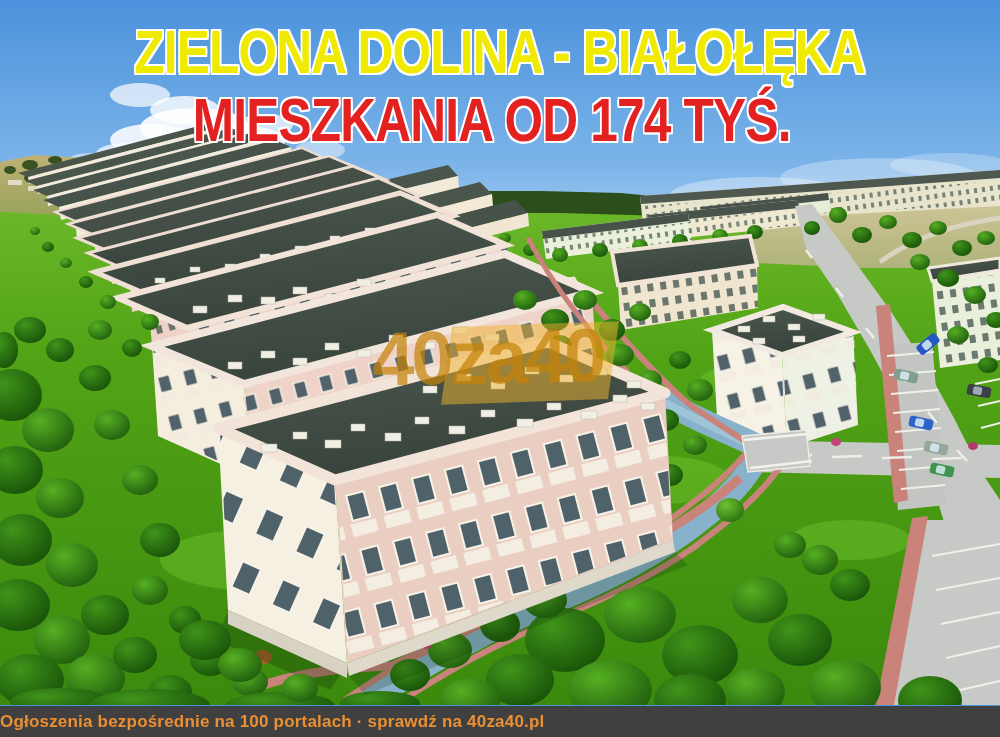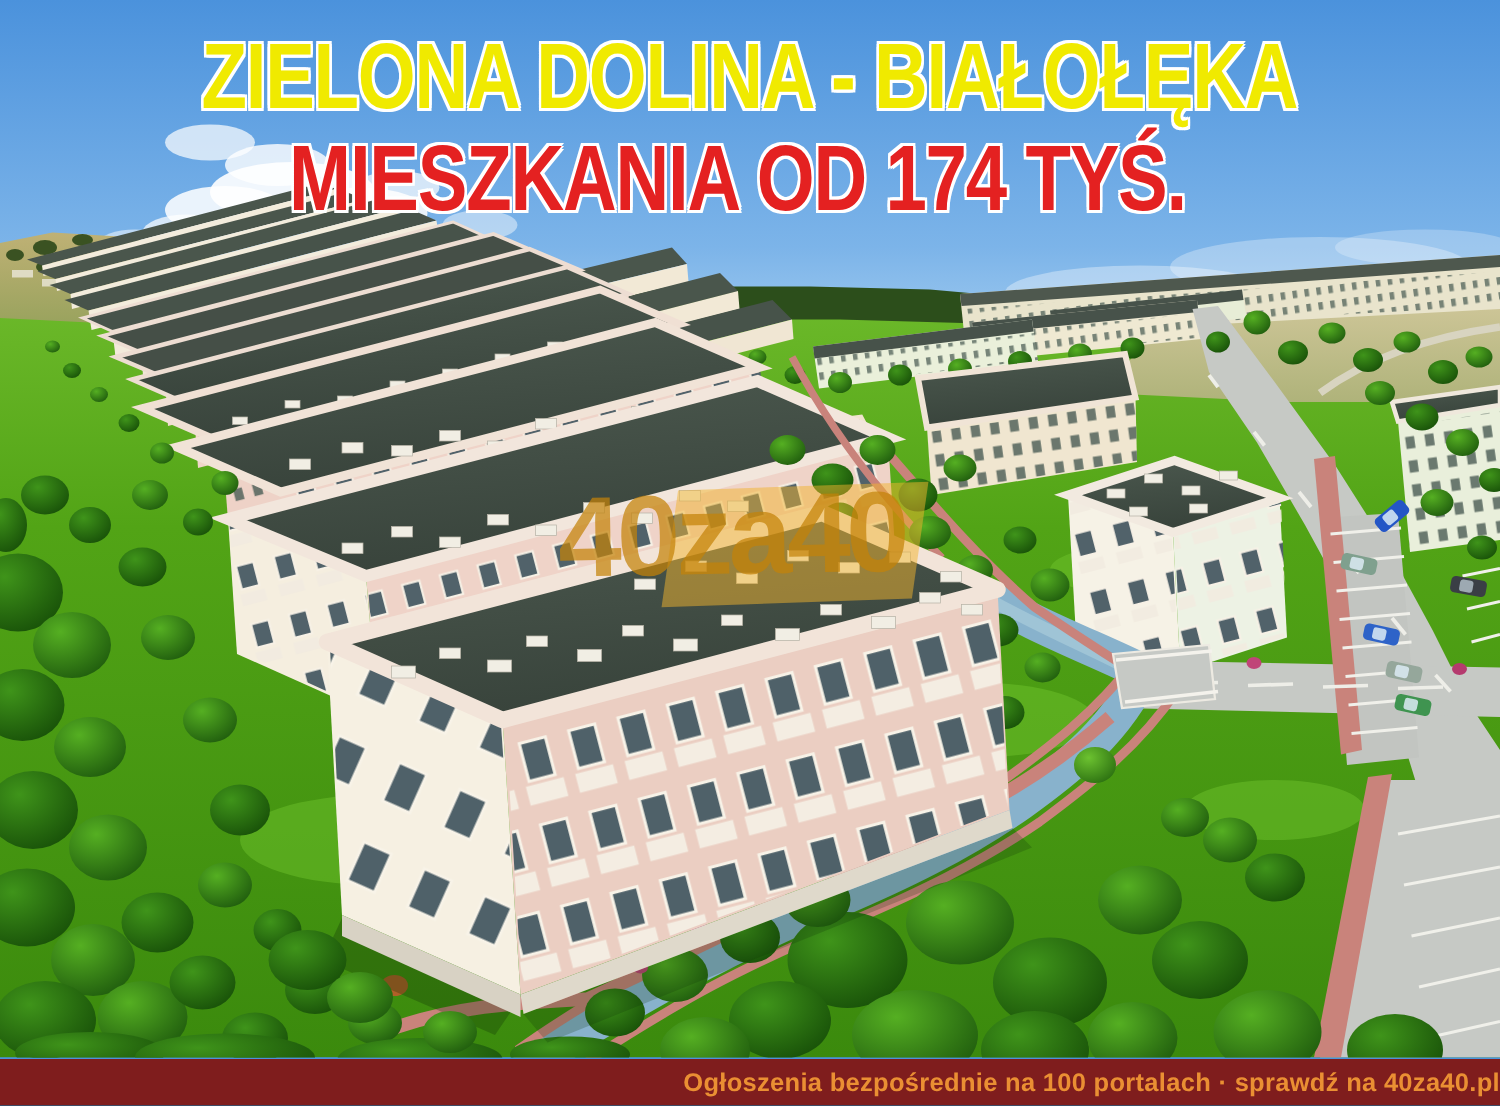--- a/index.html
+++ b/index.html
@@ -17,22 +17,22 @@
        text-shadow:-2px -2px 0 #fff,2px -2px 0 #fff,-2px 2px 0 #fff,2px 2px 0 #fff,
                    0 -2px 0 #fff,0 2px 0 #fff,-2px 0 0 #fff,2px 0 0 #fff;}
   
   .wm-box{position:absolute;left:447px;top:324px;width:166px;height:78px;
           background:rgba(242,180,45,0.50);transform:skewX(-10deg) rotate(-2deg);
           z-index:20;pointer-events:none;}
   .wm-text{position:absolute;left:372px;top:316px;width:280px;z-index:21;pointer-events:none;
            font-weight:bold;font-size:76px;line-height:82px;letter-spacing:-3px;
            color:rgba(196,130,8,0.72);transform:rotate(-1deg);}
   
-  .footer-bar{position:absolute;left:0;top:706px;width:1000px;height:31px;background:#7f1d1d;
-              z-index:40;display:flex;align-items:center;justify-content:flex-end;}
+  .footer-bar{position:absolute;left:0;top:706px;width:1000px;height:31px;background:#404040;
+              z-index:40;display:flex;align-items:center;justify-content:flex-start;}
   .footer-text{color:#EA8F33;font-weight:bold;font-size:17px;letter-spacing:0.2px;white-space:nowrap;}
 </style>
 </head>
 <body>
 
 <div class="stage">
 
 <svg class="scene-svg" width="1000" height="705" viewBox="0 0 1000 705" xmlns="http://www.w3.org/2000/svg">
   <defs>
     <linearGradient id="skyG" x1="0" y1="0" x2="0" y2="1">

